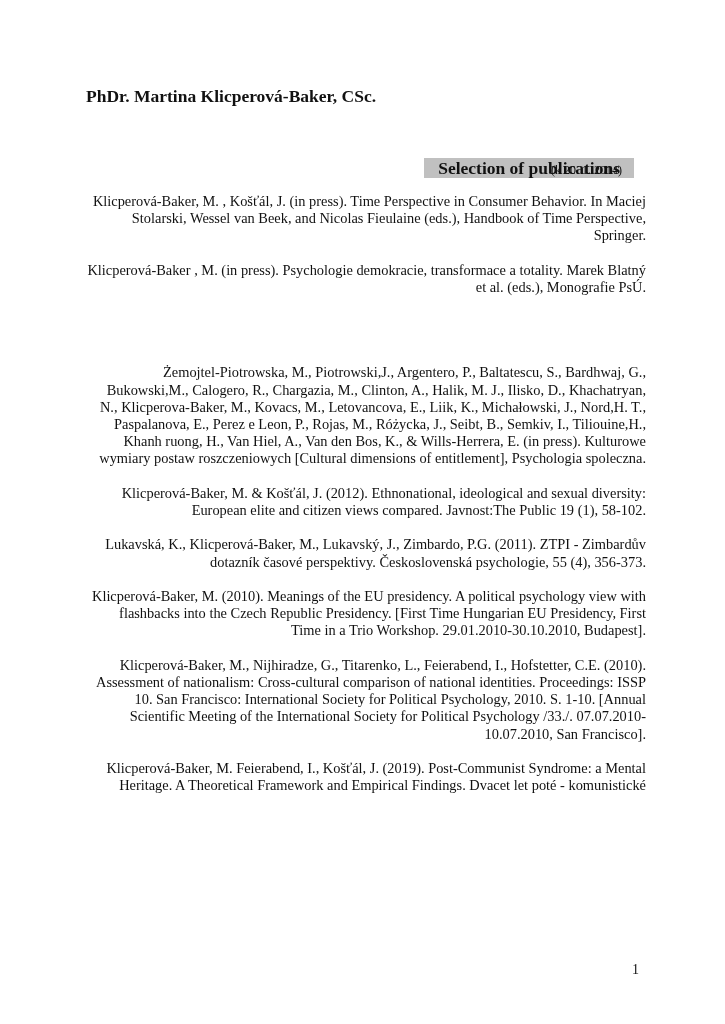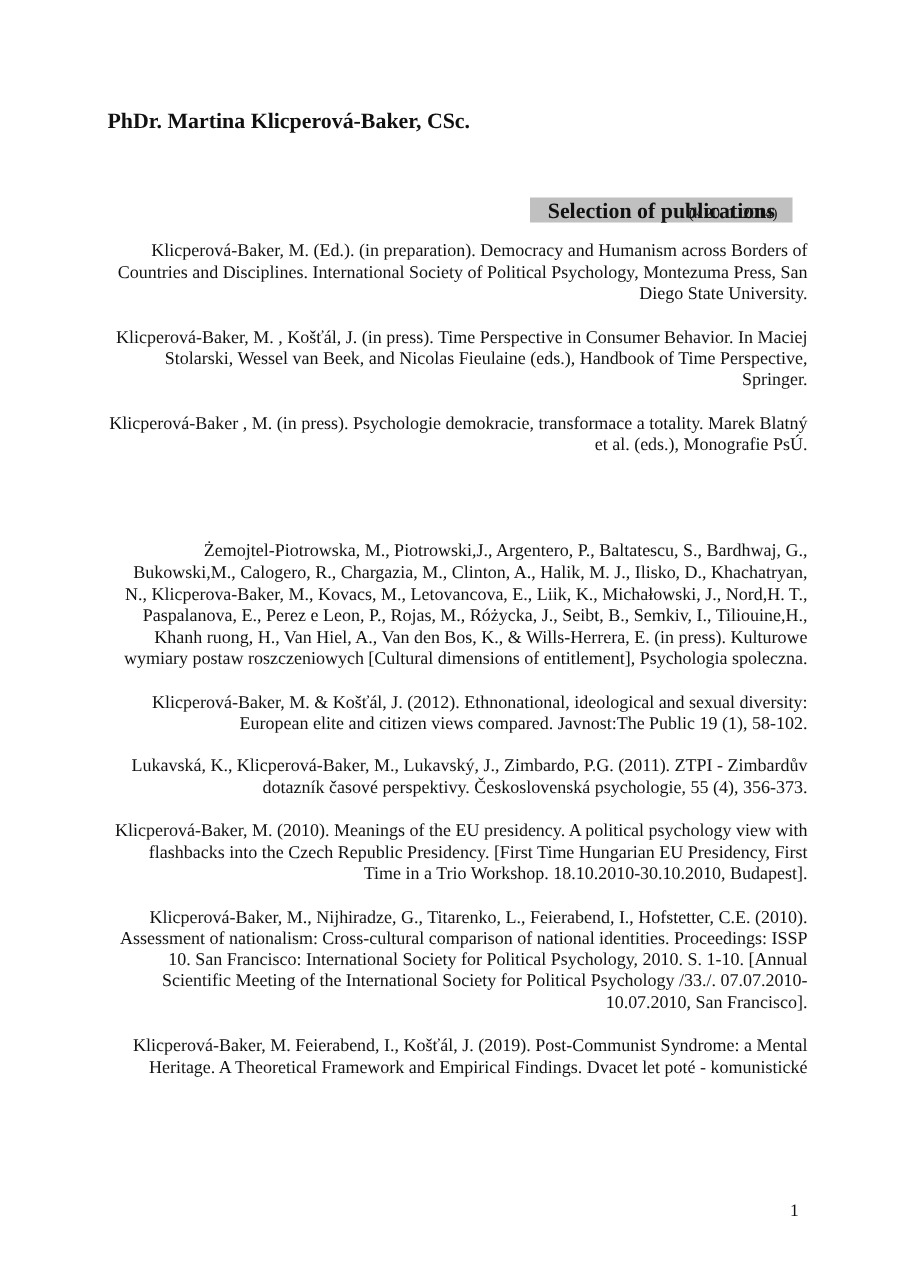--- a/index.html
+++ b/index.html
@@ -20,26 +20,25 @@
 
 <div class="page">
   <div class="author">PhDr. Martina Klicperová-Baker, CSc.</div>
 
   <div class="section-head">
     <span class="section-title">Selection of publications</span>
     <span class="section-date">(k 20. 1. 2014)</span>
   </div>
 
   <div class="entries">
-    <p class="entry">Klicperová-Baker, M.  (Ed.). (in preparation). Democracy and Humanism across Borders of Countries and Disciplines. International Society of Political Psychology, Montezuma Press, San Diego State University.</p>
     <p class="entry">Klicperová-Baker, M. , Košťál, J. (in press). Time Perspective in Consumer Behavior. In Maciej Stolarski, Wessel van Beek, and Nicolas Fieulaine  (eds.), Handbook of Time Perspective,  Springer.</p>
     <p class="entry">Klicperová-Baker , M. (in press). Psychologie demokracie, transformace a totality.  Marek Blatný et al. (eds.), Monografie PsÚ.</p>
     <div class="spacer"></div>
     <p class="entry">Żemojtel-Piotrowska, M., Piotrowski,J., Argentero, P., Baltatescu, S., Bardhwaj, G., Bukowski,M., Calogero, R., Chargazia, M., Clinton, A., Halik, M.  J., Ilisko, D., Khachatryan, N., Klicperova-Baker, M., Kovacs, M., Letovancova, E., Liik, K., Michałowski, J., Nord,H. T., Paspalanova, E., Perez e Leon, P., Rojas, M., Różycka, J., Seibt, B., Semkiv, I., Tiliouine,H., Khanh ruong, H., Van Hiel, A., Van den Bos, K., &amp; Wills-Herrera, E. (in press).  Kulturowe wymiary postaw roszczeniowych [Cultural dimensions of entitlement], Psychologia spoleczna.</p>
     <p class="entry">Klicperová-Baker, M. &amp; Košťál, J. (2012). Ethnonational, ideological and sexual diversity: European elite and citizen views compared. Javnost:The Public 19 (1), 58-102.</p>
     <p class="entry">Lukavská, K., Klicperová-Baker, M., Lukavský, J., Zimbardo, P.G. (2011). ZTPI - Zimbardův dotazník časové perspektivy. Československá psychologie, 55 (4), 356-373.</p>
-    <p class="entry">Klicperová-Baker, M. (2010). Meanings of the EU presidency. A political psychology view with flashbacks into the Czech Republic Presidency. [First Time Hungarian EU Presidency, First Time in a Trio Workshop. 18.10.2010-30.10.2010, Budapest].</p>
+    <p class="entry">Klicperová-Baker, M. (2010). Meanings of the EU presidency. A political psychology view with flashbacks into the Czech Republic Presidency. [First Time Hungarian EU Presidency, First Time in a Trio Workshop. 29.01.2010-30.10.2010, Budapest].</p>
     <p class="entry">Klicperová-Baker, M., Nijhiradze, G., Titarenko, L., Feierabend, I., Hofstetter, C.E. (2010). Assessment of nationalism: Cross-cultural comparison of national identities. Proceedings: ISSP 10. San Francisco: International Society for Political Psychology, 2010. S. 1-10. [Annual Scientific Meeting of the International Society for Political Psychology /33./. 07.07.2010-10.07.2010, San Francisco].</p>
     <p class="entry">Klicperová-Baker, M. Feierabend, I., Košťál, J. (2019). Post-Communist Syndrome: a Mental Heritage. A Theoretical Framework and Empirical Findings. Dvacet let poté - komunistické</p>
   </div>
 
   <div class="page-number">1</div>
 </div>
 
 </body></html>

